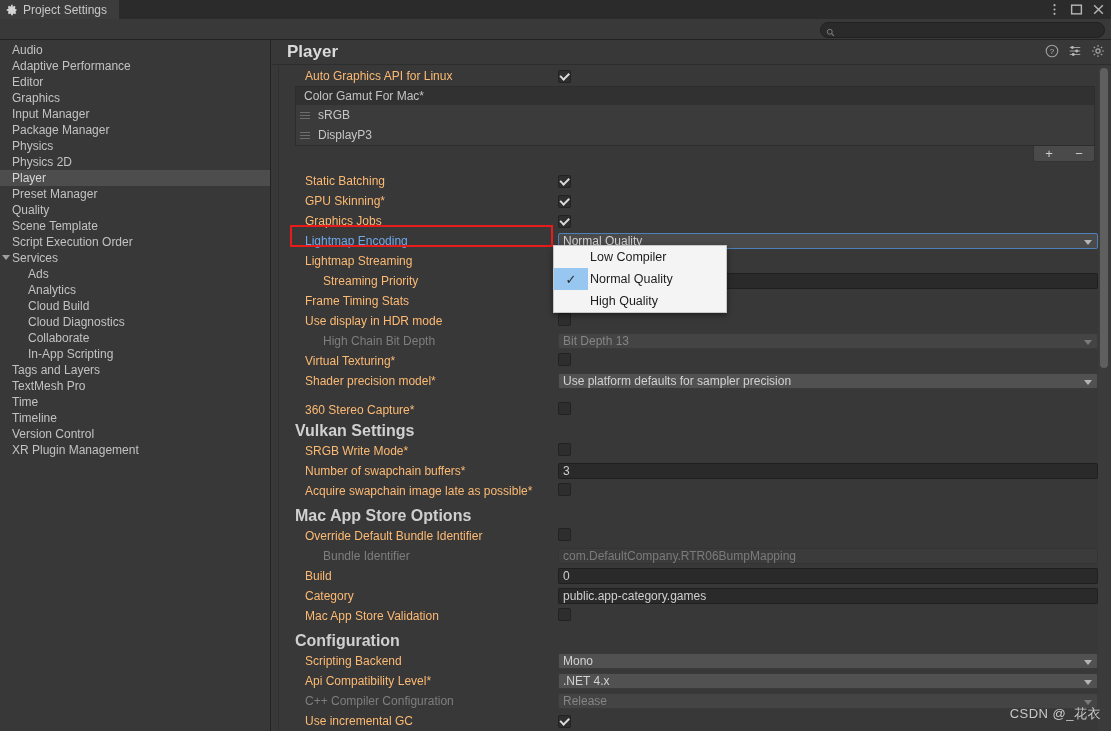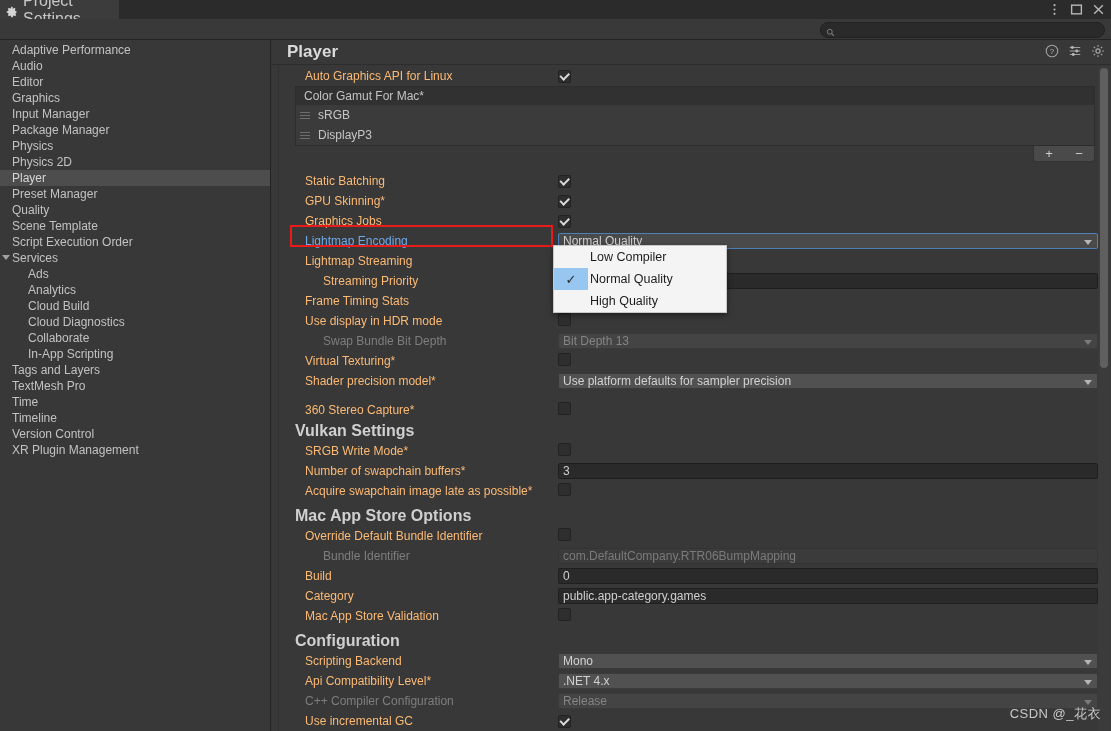--- a/index.html
+++ b/index.html
@@ -16,21 +16,21 @@
   
   .titlebar {
     position: absolute; left: 0; top: 0; width: 1111px; height: 19px;
     background: #2b2b2b;
   }
   .tab {
     position: absolute; left: 0; top: 0; width: 120px; height: 19px;
     background: #3c3c3c;
     display: flex; align-items: center; gap: 5px;
     padding-left: 6px;
-    color: #c8c8c8; font-size: 16px;
+    color: #c8c8c8; font-size: 12px;
     border-right: 1px solid #2b2b2b;
   }
   .tab .gear { width: 12px; height: 12px; flex: 0 0 12px; }
   .win-controls {
     position: absolute; right: 2px; top: 0; height: 19px;
     display: flex; align-items: center; gap: 9px; padding-right: 4px;
   }
   .win-controls .ico { width: 13px; height: 13px; opacity: .85; }
 
   
@@ -282,22 +282,22 @@
           <circle cx="5" cy="5" r="3.3" fill="none" stroke="#b0b0b0" stroke-width="1.3"></circle>
           <path d="M7.6 7.6 L10.5 10.5" stroke="#b0b0b0" stroke-width="1.4"></path>
         </svg>
       </span>
       <input type="text" value="" placeholder="" style="">
     </div>
   </div>
 
   <div class="left-panel">
     <div class="left-list" id="nav-list">
+        <div class="nav-item"><span>Audio</span></div>
         <div class="nav-item"><span>Adaptive Performance</span></div>
-        <div class="nav-item"><span>Audio</span></div>
         <div class="nav-item"><span>Editor</span></div>
         <div class="nav-item"><span>Graphics</span></div>
         <div class="nav-item"><span>Input Manager</span></div>
         <div class="nav-item"><span>Package Manager</span></div>
         <div class="nav-item"><span>Physics</span></div>
         <div class="nav-item"><span>Physics 2D</span></div>
         <div class="nav-item selected"><span>Player</span></div>
         <div class="nav-item"><span>Preset Manager</span></div>
         <div class="nav-item"><span>Quality</span></div>
         <div class="nav-item"><span>Scene Template</span></div>
@@ -411,21 +411,21 @@
           </div>
           <div class="row">
             <div class="label lbl-1">Frame Timing Stats</div>
             <div class="ctl"><div class="checkbox"></div></div>
           </div>
           <div class="row">
             <div class="label lbl-1">Use display in HDR mode</div>
             <div class="ctl"><div class="checkbox"></div></div>
           </div>
           <div class="row">
-            <div class="label lbl-2 dim">Swap Bundle Bit Depth</div>
+            <div class="label lbl-2 dim">High Chain Bit Depth</div>
             <div class="ctl">
               <div class="dropdown dim">
                 <span>Bit Depth 13</span>
                 <span class="caret"></span>
               </div>
             </div>
           </div>
           <div class="row">
             <div class="label lbl-1">Virtual Texturing*</div>
             <div class="ctl"><div class="checkbox"></div></div>

